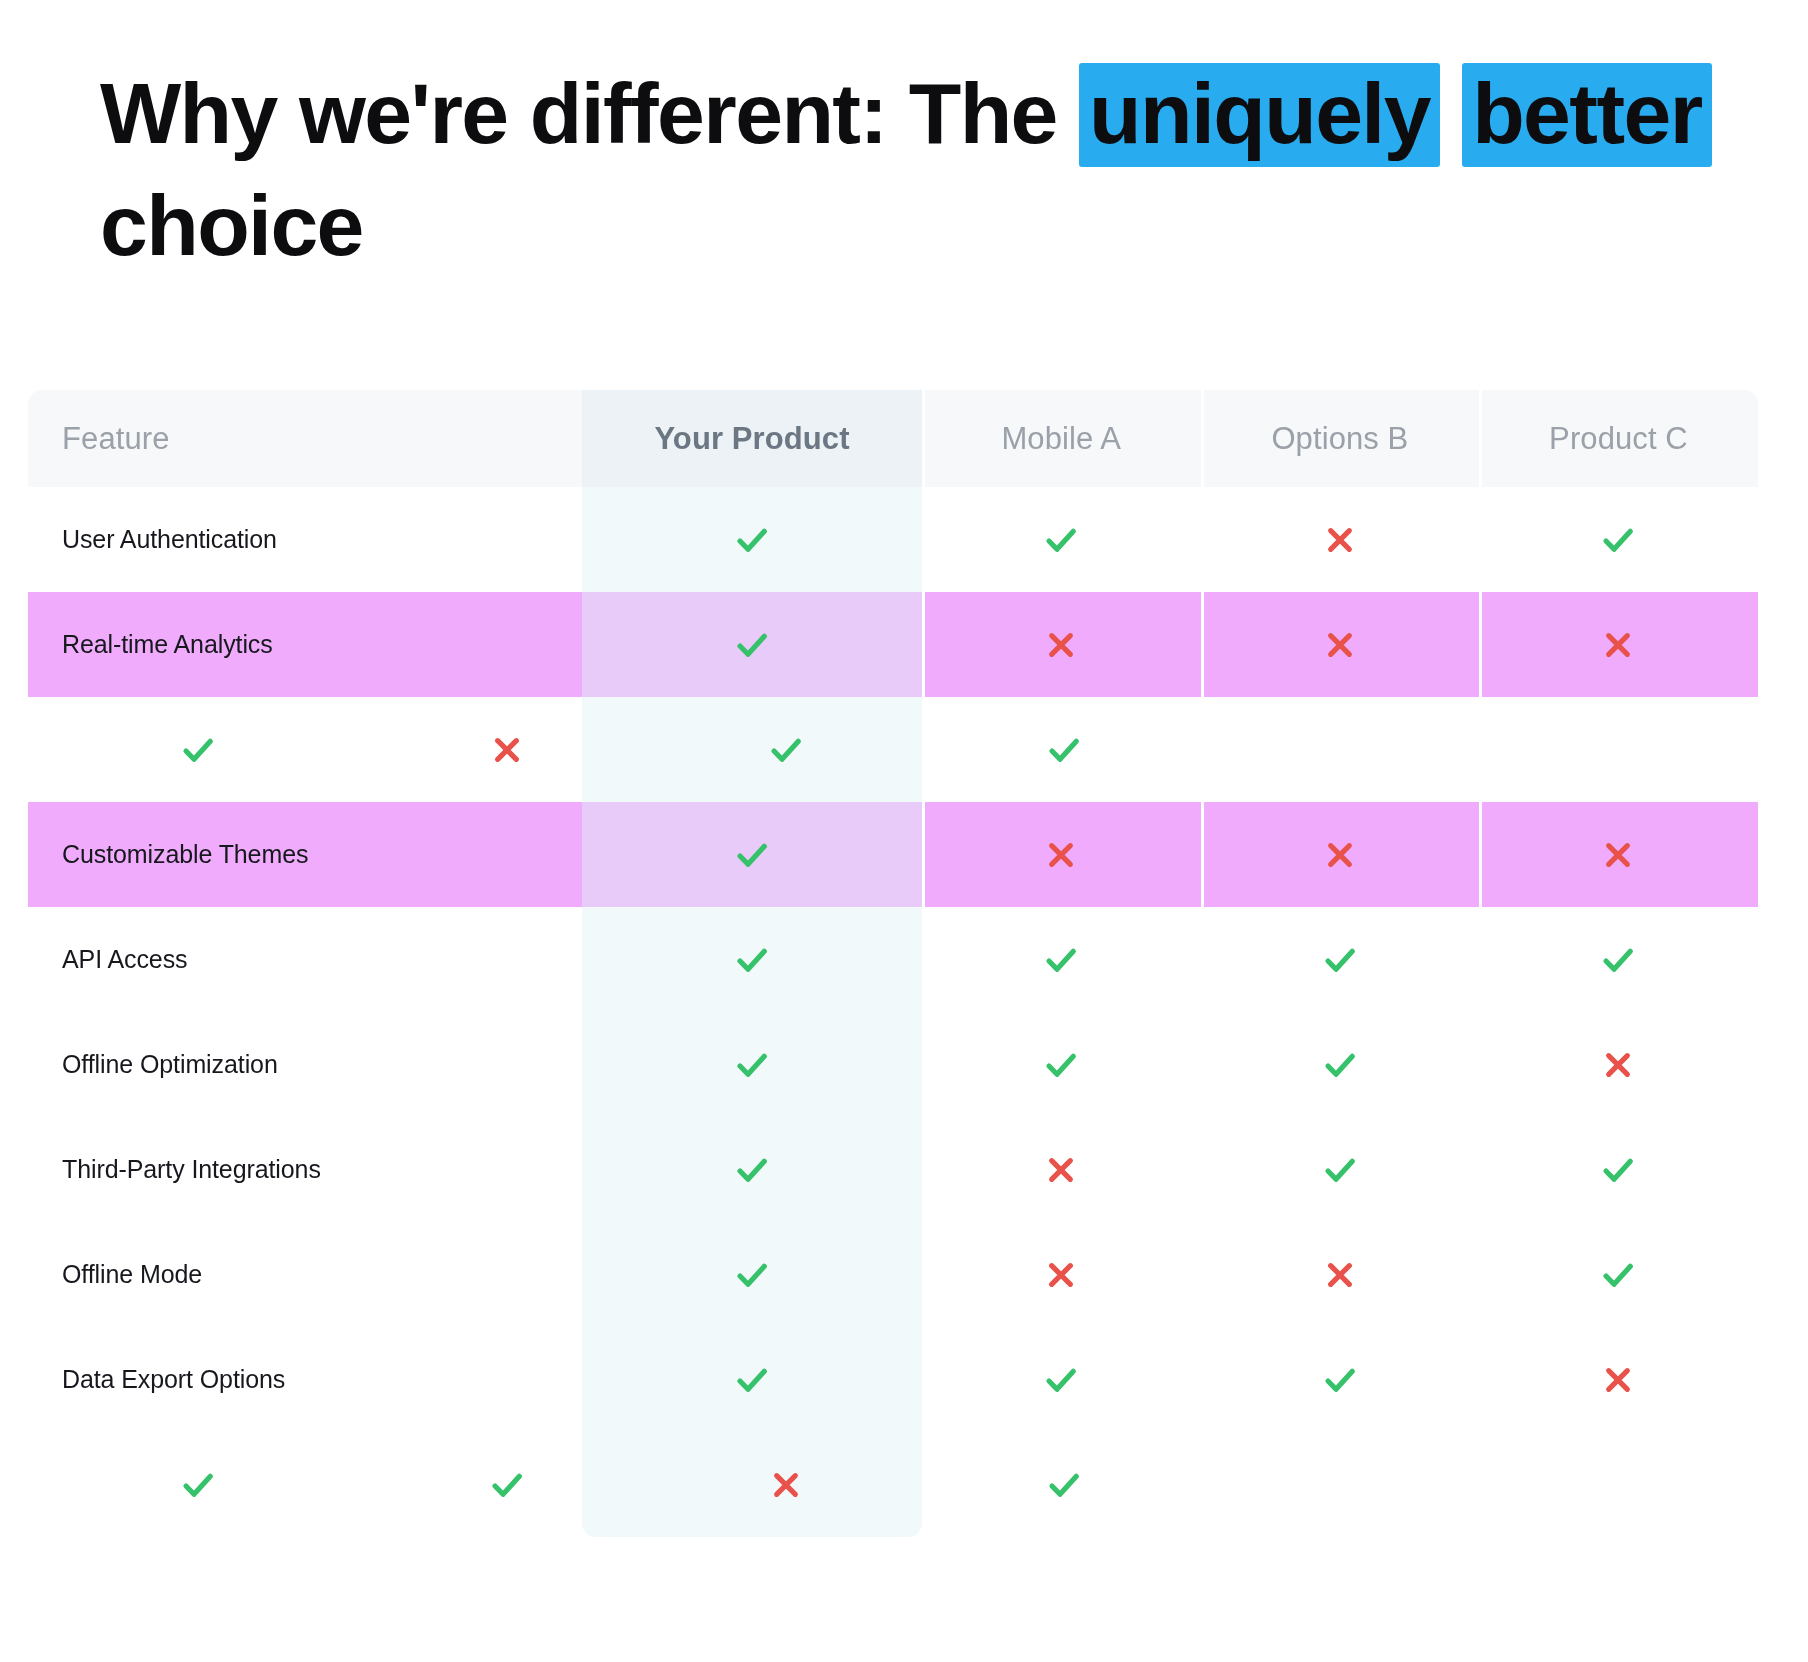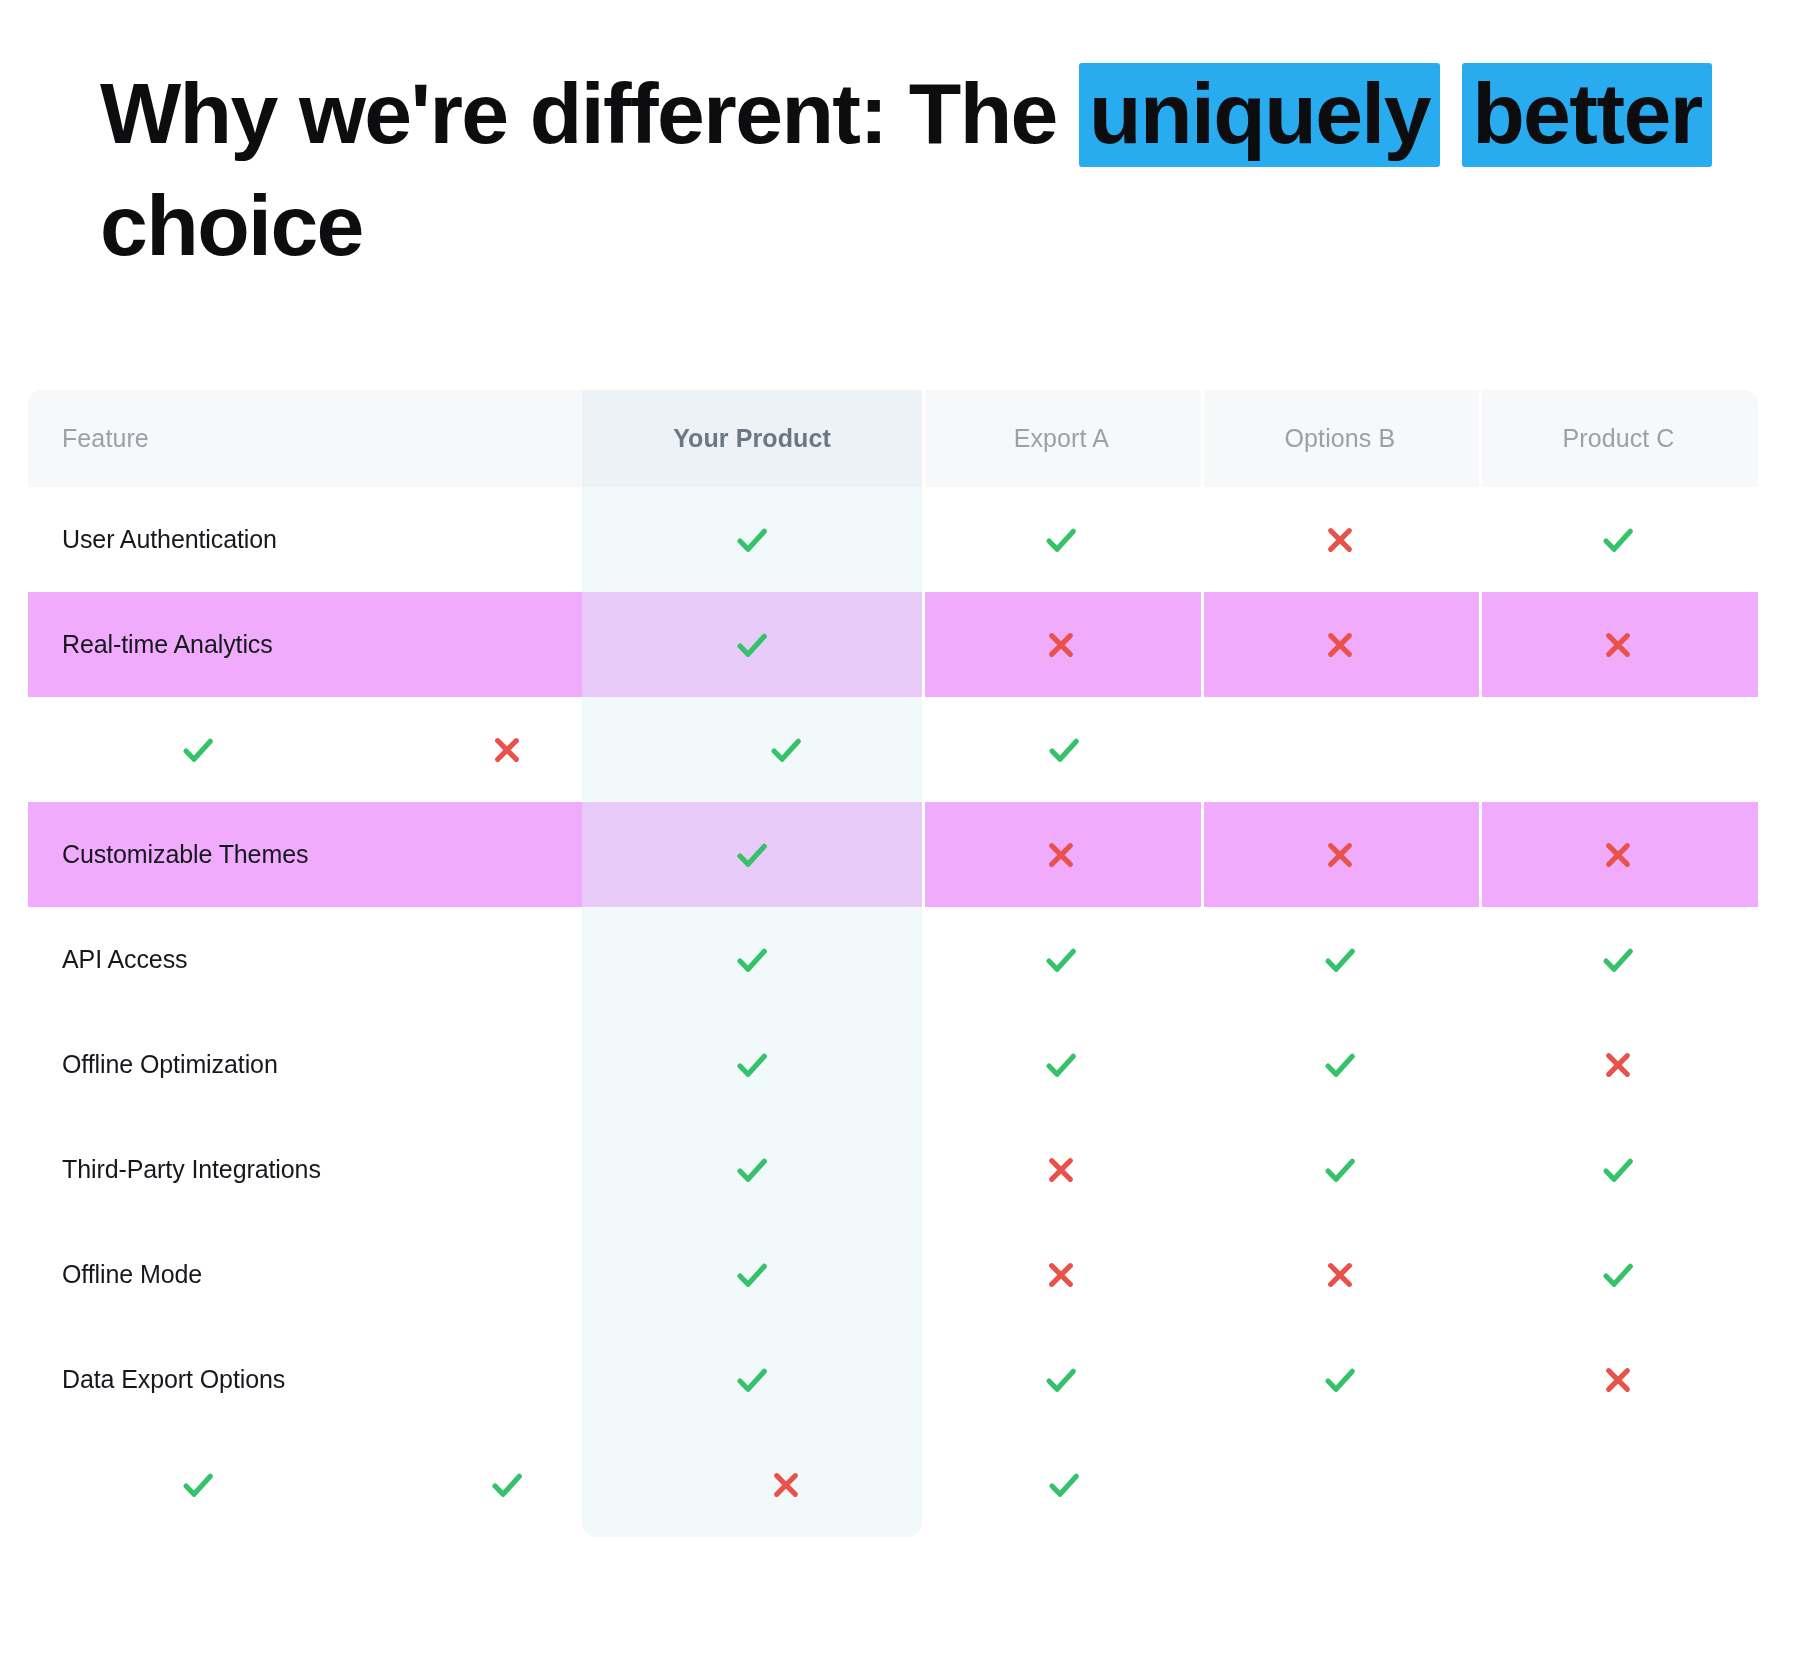--- a/index.html
+++ b/index.html
@@ -67,21 +67,21 @@
   .c-ours     { width: 340px; justify-content: center; }
   .c-a,
   .c-b,
   .c-c       { width: 278.6px; justify-content: center; }
 
   
   .header-row { height: 97px; }
 
   .header-row .cell {
     background: #F7F8F9;
-    font-size: 25px;
+    font-size: 31px;
     font-weight: 400;
     color: #9aa1a9;
     letter-spacing: 0.1px;
   }
   .header-row .c-feature {
     border-radius: 14px 0 0 0;
   }
   .header-row .c-ours {
     background: #EDF2F6;
     color: #6b7782;
@@ -158,21 +158,21 @@
     <div class="ours-overlay"></div>
 
     <div class="row header-row">
       <div class="cell c-feature">
           <span>Feature</span>
         </div>
       <div class="cell c-ours">
           <span>Your Product</span>
         </div>
       <div class="cell c-a">
-          <span>Export A</span>
+          <span>Mobile A</span>
         </div>
       <div class="cell c-b">
           <span>Options B</span>
         </div>
       <div class="cell c-c">
           <span>Product C</span>
         </div>
     </div>
 
     <div id="rows-container">

